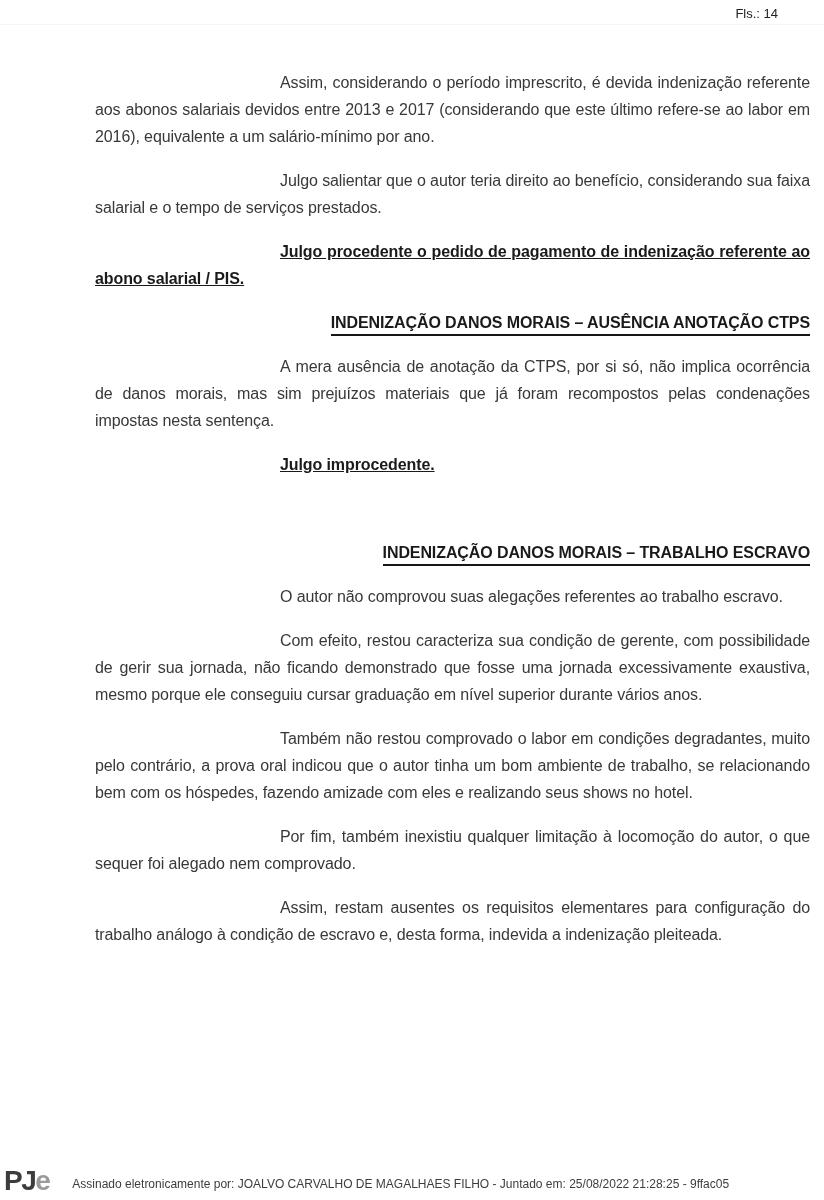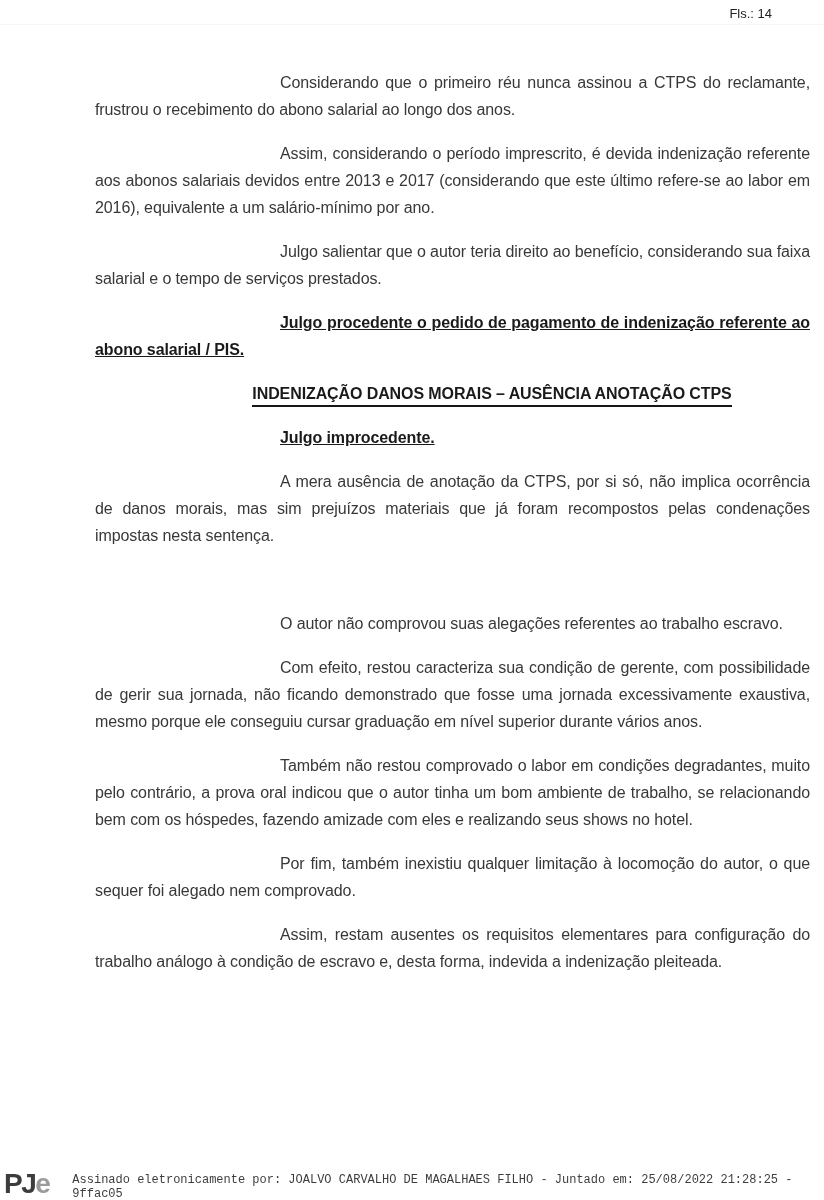--- a/index.html
+++ b/index.html
@@ -12,21 +12,21 @@
   }
   html,body{margin:0;padding:0;background:#ffffff;}
   .page{
     position:relative;
     width:824px;height:1200px;
     background:var(--page-bg);
     font-family:"Liberation Sans","DejaVu Sans",sans-serif;
     overflow:hidden;
   }
   .folio{
-    position:absolute;top:6px;right:52px;
+    position:absolute;top:6px;right:46px;
     font-size:13px;color:#222;
   }
   .top-rule{
     position:absolute;top:24px;left:0;right:0;height:1px;
     background:#f6f6f6;
   }
   .doc-body{
     position:absolute;left:95px;top:69px;width:715px;
   }
   .para{
@@ -34,61 +34,60 @@
     font-size:16px;line-height:27px;
     letter-spacing:-0.1px;
     text-align:justify;text-justify:inter-word;
     text-indent:185px;
     color:var(--text);
   }
   .para.bold{
     font-weight:bold;color:var(--bold-text);text-decoration:underline;
   }
   .para.heading{
-    text-indent:0;margin-left:79px;text-align:center;
+    text-indent:0;margin-left:79px;text-align:right;
     font-weight:bold;color:var(--bold-text);
   }
   .para.heading .hl{
     border-bottom:2px solid #161616;
     padding-bottom:3px;
   }
   .spacer{height:44px;}
   .footer{
     position:absolute;left:4px;top:1167px;
     display:flex;align-items:center;gap:23px;
   }
   .pje-logo{
     font-weight:800;font-size:28px;letter-spacing:-1.5px;
     line-height:1;
   }
   .pje-logo .pj{color:var(--logo-pj);}
   .pje-logo .e{color:var(--logo-e);}
   .signature{
     font-size:12px;color:#3d3d3d;letter-spacing:0;
     padding-top:6px;
-    font-family:Liberation Mono, monospace;
   }
 </style>
 </head>
 <body>
 
 <div class="page">
 
   <div class="folio">Fls.: 14</div>
   <div class="top-rule"></div>
 
   <div class="doc-body">
-    <p class="para">Considerando que o primeiro réu nunca assinou a CTPS do reclamante, frustrou o recebimento do abono salarial ao longo dos anos.</p>
     <p class="para">Assim, considerando o período imprescrito, é devida indenização referente aos abonos salariais devidos entre 2013 e 2017 (considerando que este último refere-se ao labor em 2016), equivalente a um salário-mínimo por ano.</p>
     <p class="para">Julgo salientar que o autor teria direito ao benefício, considerando sua faixa salarial e o tempo de serviços prestados.</p>
     <p class="para bold">Julgo procedente o pedido de pagamento de indenização referente ao abono salarial / PIS.</p>
     <p class="para heading"><span class="hl">INDENIZAÇÃO DANOS MORAIS – AUSÊNCIA ANOTAÇÃO CTPS</span></p>
+    <p class="para">A mera ausência de anotação da CTPS, por si só, não implica ocorrência de danos morais, mas sim prejuízos materiais que já foram recompostos pelas condenações impostas nesta sentença.</p>
     <p class="para bold">Julgo improcedente.</p>
-    <p class="para">A mera ausência de anotação da CTPS, por si só, não implica ocorrência de danos morais, mas sim prejuízos materiais que já foram recompostos pelas condenações impostas nesta sentença.</p>
     <div class="spacer"></div>
+    <p class="para heading"><span class="hl">INDENIZAÇÃO DANOS MORAIS – TRABALHO ESCRAVO</span></p>
     <p class="para">O autor não comprovou suas alegações referentes ao trabalho escravo.</p>
     <p class="para">Com efeito, restou caracteriza sua condição de gerente, com possibilidade de gerir sua jornada, não ficando demonstrado que fosse uma jornada excessivamente exaustiva, mesmo porque ele conseguiu cursar graduação em nível superior durante vários anos.</p>
     <p class="para">Também não restou comprovado o labor em condições degradantes, muito pelo contrário, a prova oral indicou que o autor tinha um bom ambiente de trabalho, se relacionando bem com os hóspedes, fazendo amizade com eles e realizando seus shows no hotel.</p>
     <p class="para">Por fim, também inexistiu qualquer limitação à locomoção do autor, o que sequer foi alegado nem comprovado.</p>
     <p class="para">Assim, restam ausentes os requisitos elementares para configuração do trabalho análogo à condição de escravo e, desta forma, indevida a indenização pleiteada.</p>
   </div>
 
   <div class="footer">
     <span class="pje-logo"><span class="pj">PJ</span><span class="e">e</span></span>
     <span class="signature">Assinado eletronicamente por: JOALVO CARVALHO DE MAGALHAES FILHO - Juntado em: 25/08/2022 21:28:25 - 9ffac05</span>

